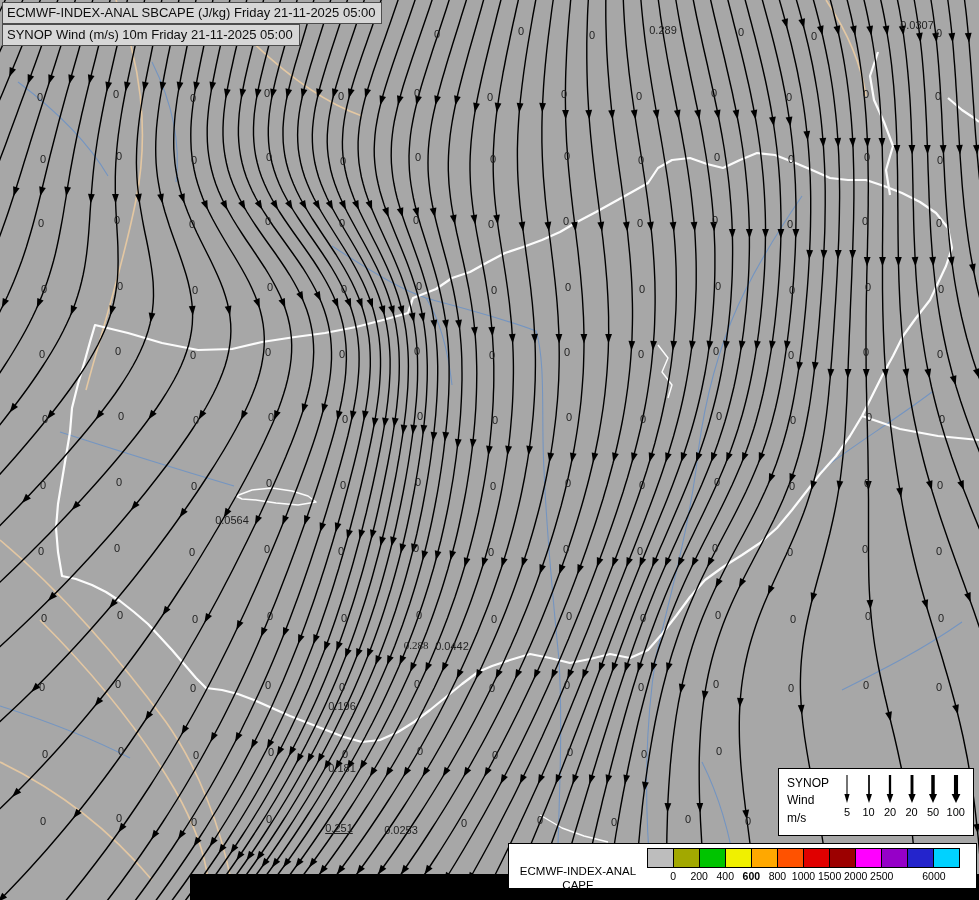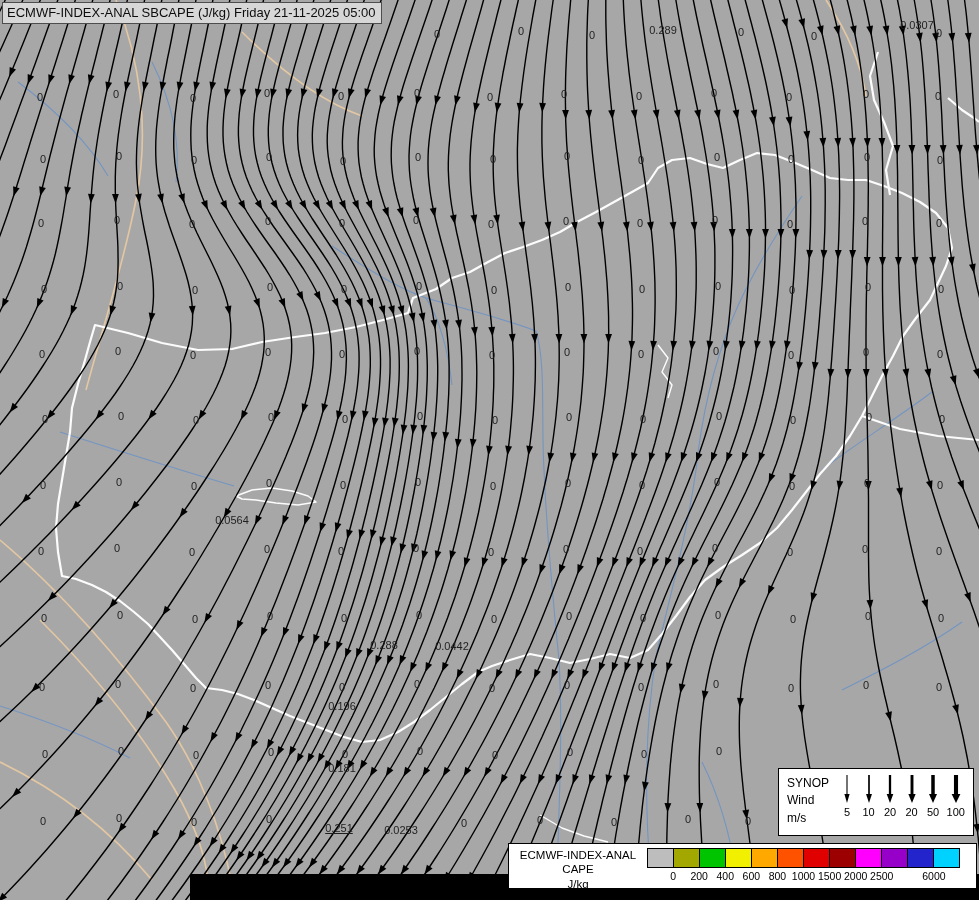--- a/index.html
+++ b/index.html
@@ -17,21 +17,21 @@
   .titles { position:absolute; left:2px; top:2px; z-index:6; }
   .title-box { display:table; background:#d7d7d7; border:1px solid #4d4d4d; padding:2px 6px 3px 4px; font-size:13px; color:#0d0d0d; white-space:nowrap; }
 
   .wind-legend { position:absolute; left:778px; top:768px; width:196px; height:68px; background:#fff; border:1px solid #000; z-index:5; display:flex; }
   .wl-text { width:58px; padding:6px 0 0 8px; font-size:12px; line-height:1.45; color:#000; }
   .wl-arrows { flex:1; display:flex; justify-content:space-between; padding:4px 8px 2px 2px; }
   .wl-col { display:flex; flex-direction:column; align-items:center; }
   .wl-val { font-size:11px; color:#000; margin-top:1px; }
 
   .cape-legend { position:absolute; left:508px; top:843px; width:469px; height:46px; background:#fff; border:1px solid #000; z-index:5; display:flex; }
-  .cl-text { width:138px; font-size:11.5px; color:#000; text-align:center; padding-top:4px; line-height:1.25; }
+  .cl-text { width:138px; font-size:11.5px; color:#000; text-align:center; padding-top:20px; line-height:1.25; }
   .cl-bar { position:relative; flex:1; margin:4px 16px 0 0; }
   .cl-segments { display:flex; height:20px; border:1px solid #000; }
   .cl-seg { flex:1; }
   .cl-seg + .cl-seg { border-left:1px solid #000; }
   .cl-ticks { position:relative; height:16px; }
   .cl-tick { position:absolute; top:2px; transform:translateX(-50%); font-size:10.5px; color:#000; }
 </style>
 </head>
 <body>
 
@@ -684,32 +684,33 @@
       <span class="map-label" style="left: 194px; top: 822px;">0</span>
       <span class="map-label" style="left: 269px; top: 819px;">0</span>
       <span class="map-label" style="left: 464px; top: 823px;">0</span>
       <span class="map-label" style="left: 540px; top: 820px;">0</span>
       <span class="map-label" style="left: 614px; top: 822px;">0</span>
       <span class="map-label" style="left: 688px; top: 819px;">0</span>
       <span class="map-label" style="left: 748px; top: 821px;">0</span>
       <span class="map-label" style="left: 663px; top: 30px;">0.289</span>
       <span class="map-label" style="left: 893px; top: 25px; margin-left: 24px;">0.0307</span>
       <span class="map-label" style="left: 232px; top: 520px;">0.0564</span>
-      <span class="map-label" style="left: 384px; top: 645px;">0.288</span>
+      <span class="map-label" style="left: 416px; top: 645px; font-family: Liberation Serif, serif;">0.288</span>
       <span class="map-label" style="left: 452px; top: 646px;">0.0442</span>
       <span class="map-label" style="left: 342px; top: 706px;">0.196</span>
       <span class="map-label" style="left: 342px; top: 768px;">0.181</span>
       <span class="map-label" style="left: 339px; top: 828px; text-decoration: underline;">0.251</span>
       <span class="map-label" style="left: 401px; top: 830px;">0.0253</span>
     </div>
 
   <div class="bottom-bar"></div>
 
   <div class="titles">
     <div class="title-box">ECMWF-INDEX-ANAL SBCAPE (J/kg) Friday 21-11-2025 05:00</div>
+    <div class="title-box">SYNOP Wind (m/s) 10m Friday 21-11-2025 05:00</div>
   </div>
 
   <div class="wind-legend">
     <div class="wl-text">
       <div>SYNOP</div>
       <div>Wind</div>
       <div>m/s</div>
     </div>
     <div class="wl-arrows" id="wl-arrows">
         <div class="wl-col">
@@ -775,21 +776,21 @@
           <div class="cl-seg" style="background: rgb(156, 0, 0);"></div>
           <div class="cl-seg" style="background: rgb(255, 0, 255);"></div>
           <div class="cl-seg" style="background: rgb(150, 0, 200);"></div>
           <div class="cl-seg" style="background: rgb(36, 36, 204);"></div>
           <div class="cl-seg" style="background: rgb(0, 210, 255);"></div>
         </div>
       <div class="cl-ticks" id="cl-ticks">
           <span class="cl-tick" style="left: 8.33333%;">0</span>
           <span class="cl-tick" style="left: 16.6667%;">200</span>
           <span class="cl-tick" style="left: 25%;">400</span>
-          <span class="cl-tick" style="left: 33.3333%;">600</span>
+          <span class="cl-tick" style="left: 33.3333%; font-weight: bold;">600</span>
           <span class="cl-tick" style="left: 41.6667%;">800</span>
           <span class="cl-tick" style="left: 50%;">1000</span>
           <span class="cl-tick" style="left: 58.3333%;">1500</span>
           <span class="cl-tick" style="left: 66.6667%;">2000</span>
           <span class="cl-tick" style="left: 75%;">2500</span>
           <span class="cl-tick" style="left: 83.3333%; margin-top: 28px;">3000</span>
           <span class="cl-tick" style="left: 91.6667%;">6000</span>
         </div>
     </div>
   </div>

